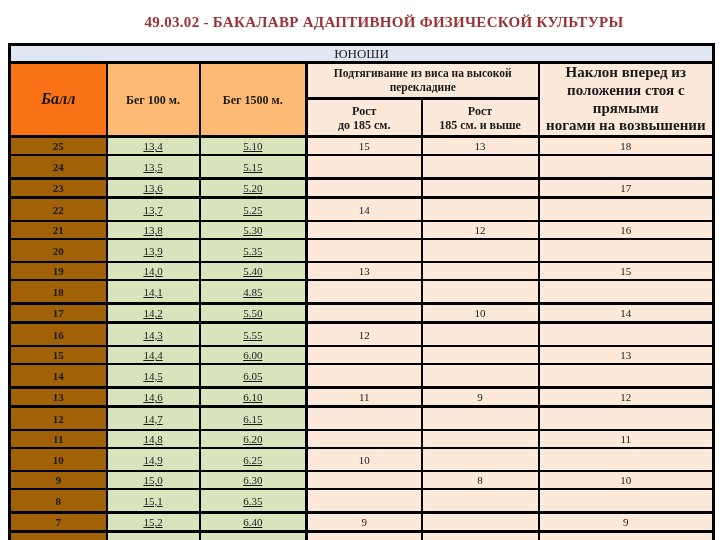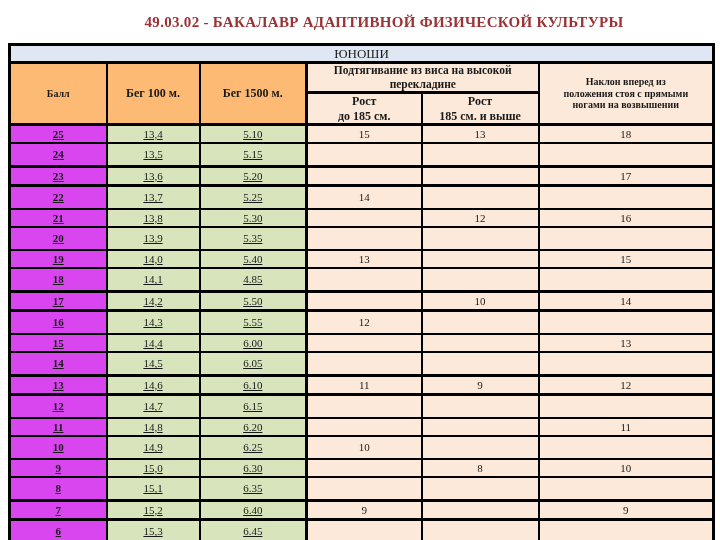--- a/index.html
+++ b/index.html
@@ -42,34 +42,34 @@
     font-weight: normal;
     height: 14px;
     border-bottom-width: 3px;
   }
   thead th {
     font-weight: bold;
     font-size: 12px;
     line-height: 1.18;
     white-space: pre-line;
   }
-  th.score-h { background: #fdba74; font-size: 10px; }
+  th.score-h { background: #f97316; font-size: 16px; font-style: italic; }
   th.green-h { background: #fdba74; }
   th.peach-h { background: #fce9d9; }
   th.pull-group {
     height: 25px;
     border-bottom-width: 3px;
     border-left-width: 3px;
     font-size: 11.5px;
   }
   th.sub { height: 24px; font-size: 12px; }
   th.sub-under { border-left-width: 3px; }
-  th.bend-h { font-size: 10px; }
+  th.bend-h { font-size: 15px; }
   tbody td { font-size: 11px; }
-  td.score { background: #d946ef; font-weight: bold; text-decoration: underline; }
+  td.score { background: #a16207; font-weight: bold; }
   td.run   { background: #d7e4bc; text-decoration: underline; }
   td.pull, td.bend { background: #fce9d9; }
   td.pull-under { border-left-width: 3px; }
   tr.short td { height: 16px; }
   tr.tall td  { height: 21px; }
   tr.emph td  { border-top-width: 3px; border-bottom-width: 3px; }
   tbody tr:first-child td { border-top-width: 3px; }
 </style>
 </head>
 <body>

